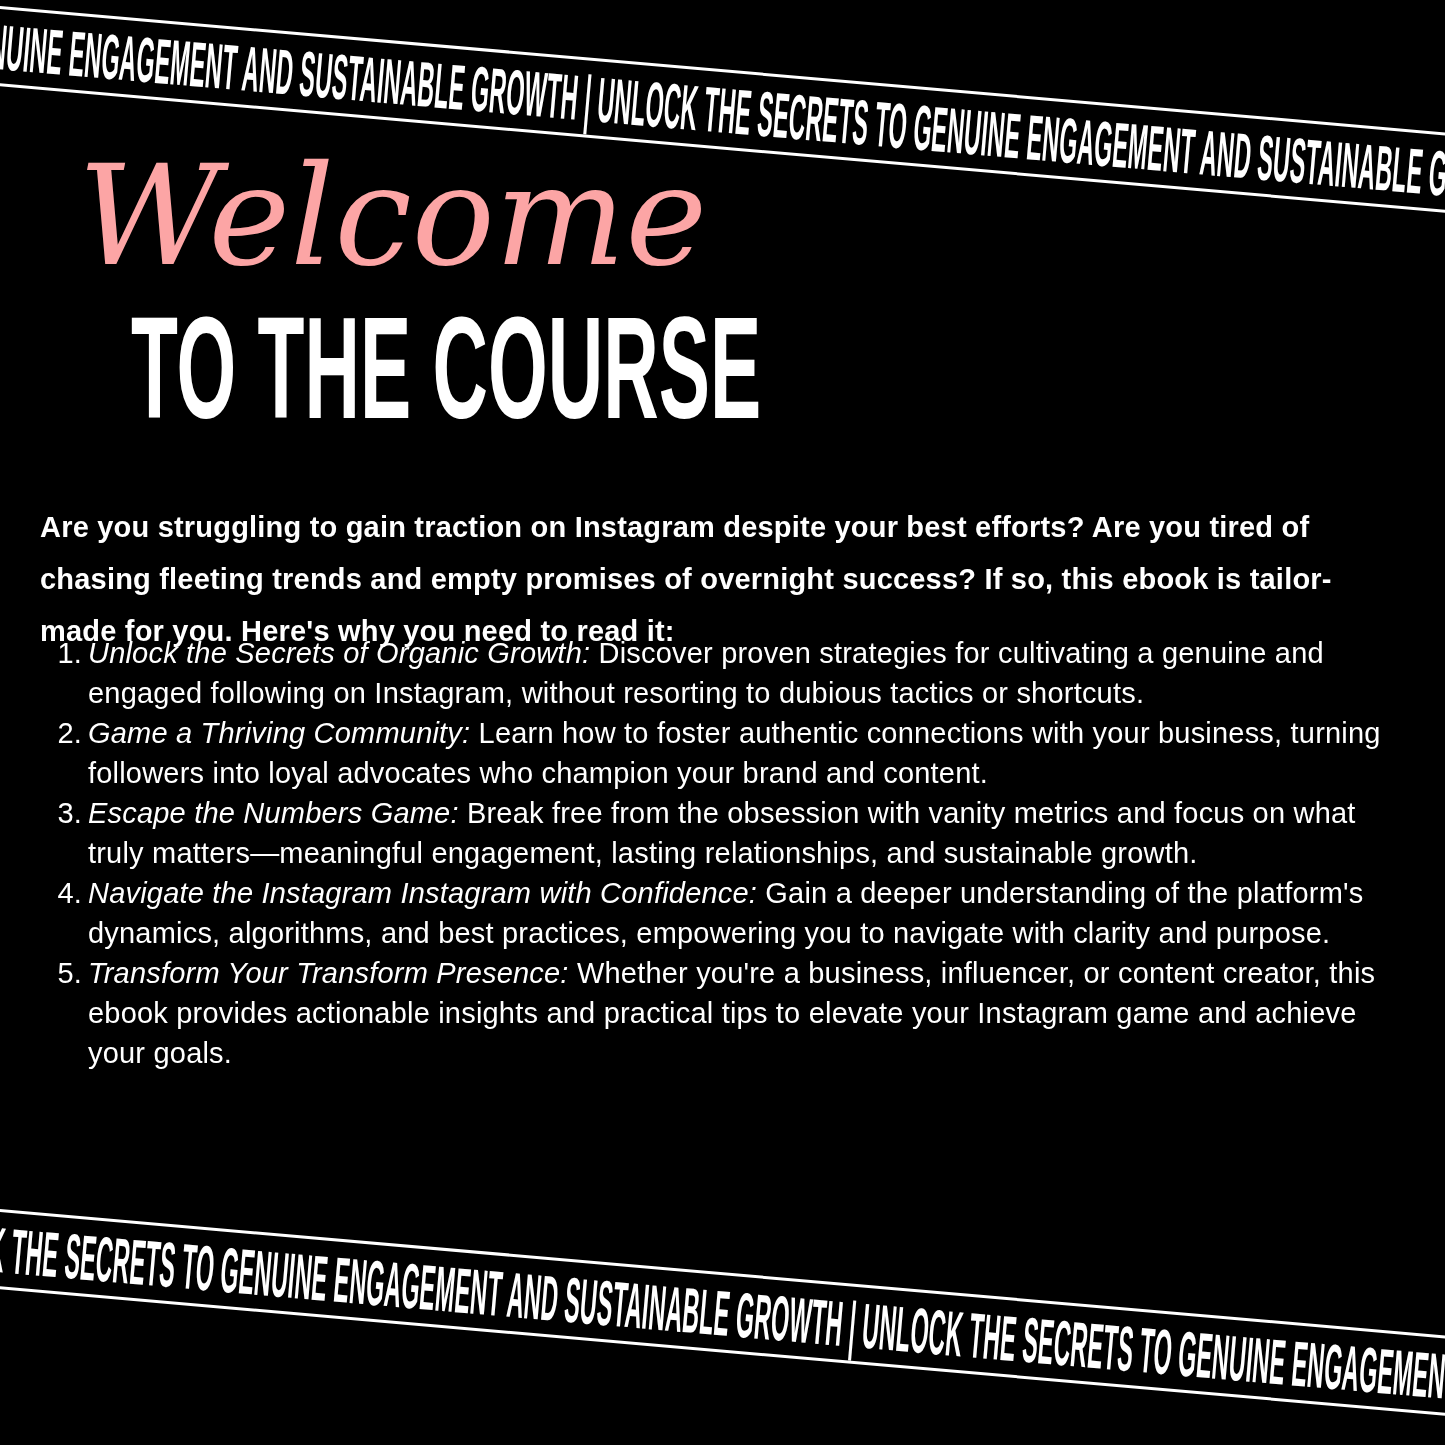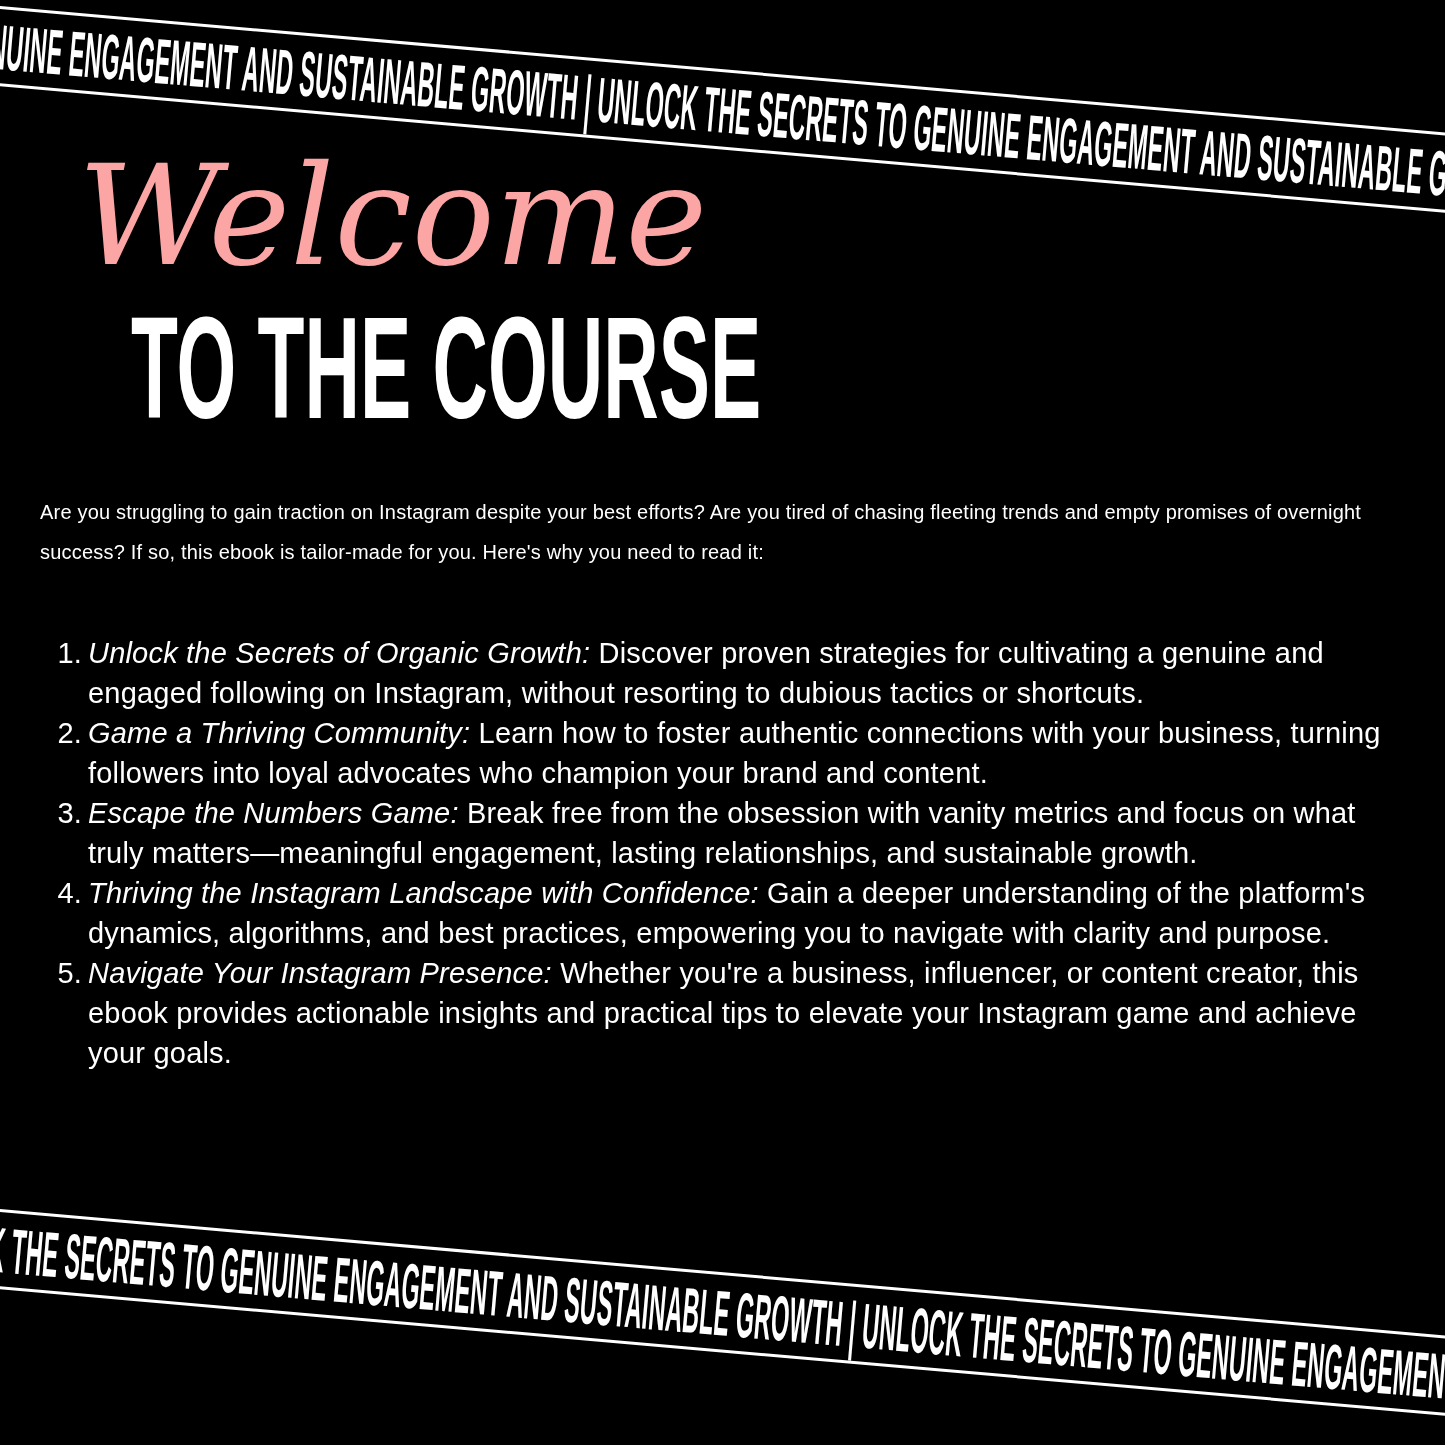--- a/index.html
+++ b/index.html
@@ -35,21 +35,21 @@
   .block-heading {
     position:absolute; left:131px; top:296px;
     font-weight:700; font-size:96px; line-height:96px; letter-spacing:0px;
     transform:scale(0.80, 1.50); transform-origin:left top;
     white-space:nowrap; color:#ffffff;
   }
 
   
   .intro {
     position:absolute; left:40px; top:472px; width:1340px;
-    font-size:20px; line-height:40px; font-weight:400; letter-spacing:0.2px;
+    font-size:29px; line-height:52px; font-weight:700; letter-spacing:0.2px;
   }
   ol.points {
     position:absolute; left:40px; top:633px; width:1350px;
     margin:0; padding:0; list-style:none;
     font-size:29px; line-height:40px; letter-spacing:0.2px;
   }
   ol.points li { position:relative; padding-left:48px; margin:0; }
   .num  { position:absolute; left:0; top:0; width:42px; text-align:right; font-weight:400; }
   .lead { font-weight:400; font-style:italic; }
 </style>
@@ -79,26 +79,26 @@
       <span class="lead">Game a Thriving Community:</span>
       <span class="body">Learn how to foster authentic connections with your business, turning followers into loyal advocates who champion your brand and content.</span>
     </li>
     <li>
       <span class="num">3.</span>
       <span class="lead">Escape the Numbers Game:</span>
       <span class="body">Break free from the obsession with vanity metrics and focus on what truly matters—meaningful engagement, lasting relationships, and sustainable growth.</span>
     </li>
     <li>
       <span class="num">4.</span>
-      <span class="lead">Thriving the Instagram Landscape with Confidence:</span>
+      <span class="lead">Navigate the Instagram Instagram with Confidence:</span>
       <span class="body">Gain a deeper understanding of the platform's dynamics, algorithms, and best practices, empowering you to navigate with clarity and purpose.</span>
     </li>
     <li>
       <span class="num">5.</span>
-      <span class="lead">Navigate Your Instagram Presence:</span>
+      <span class="lead">Transform Your Transform Presence:</span>
       <span class="body">Whether you're a business, influencer, or content creator, this ebook provides actionable insights and practical tips to elevate your Instagram game and achieve your goals.</span>
     </li>
   </ol>
 
   <div class="band band-bottom">
     <span class="band-text">CK THE SECRETS TO GENUINE ENGAGEMENT AND SUSTAINABLE GROWTH | UNLOCK THE SECRETS TO GENUINE ENGAGEMENT AND SUSTAINABLE GROWTH</span>
   </div>
 
 </div>
 

